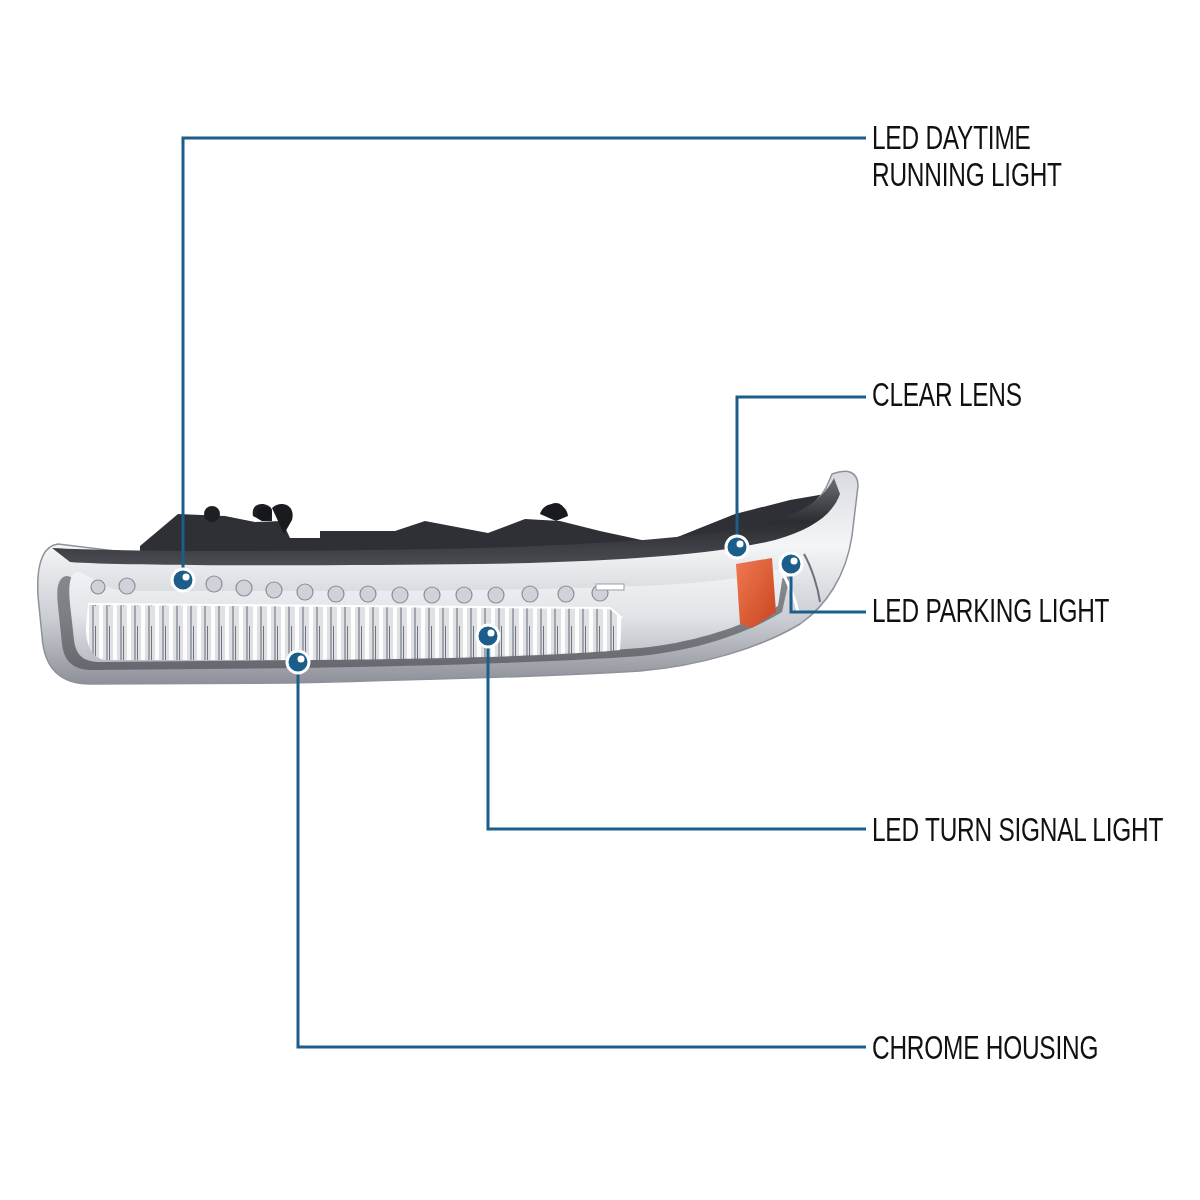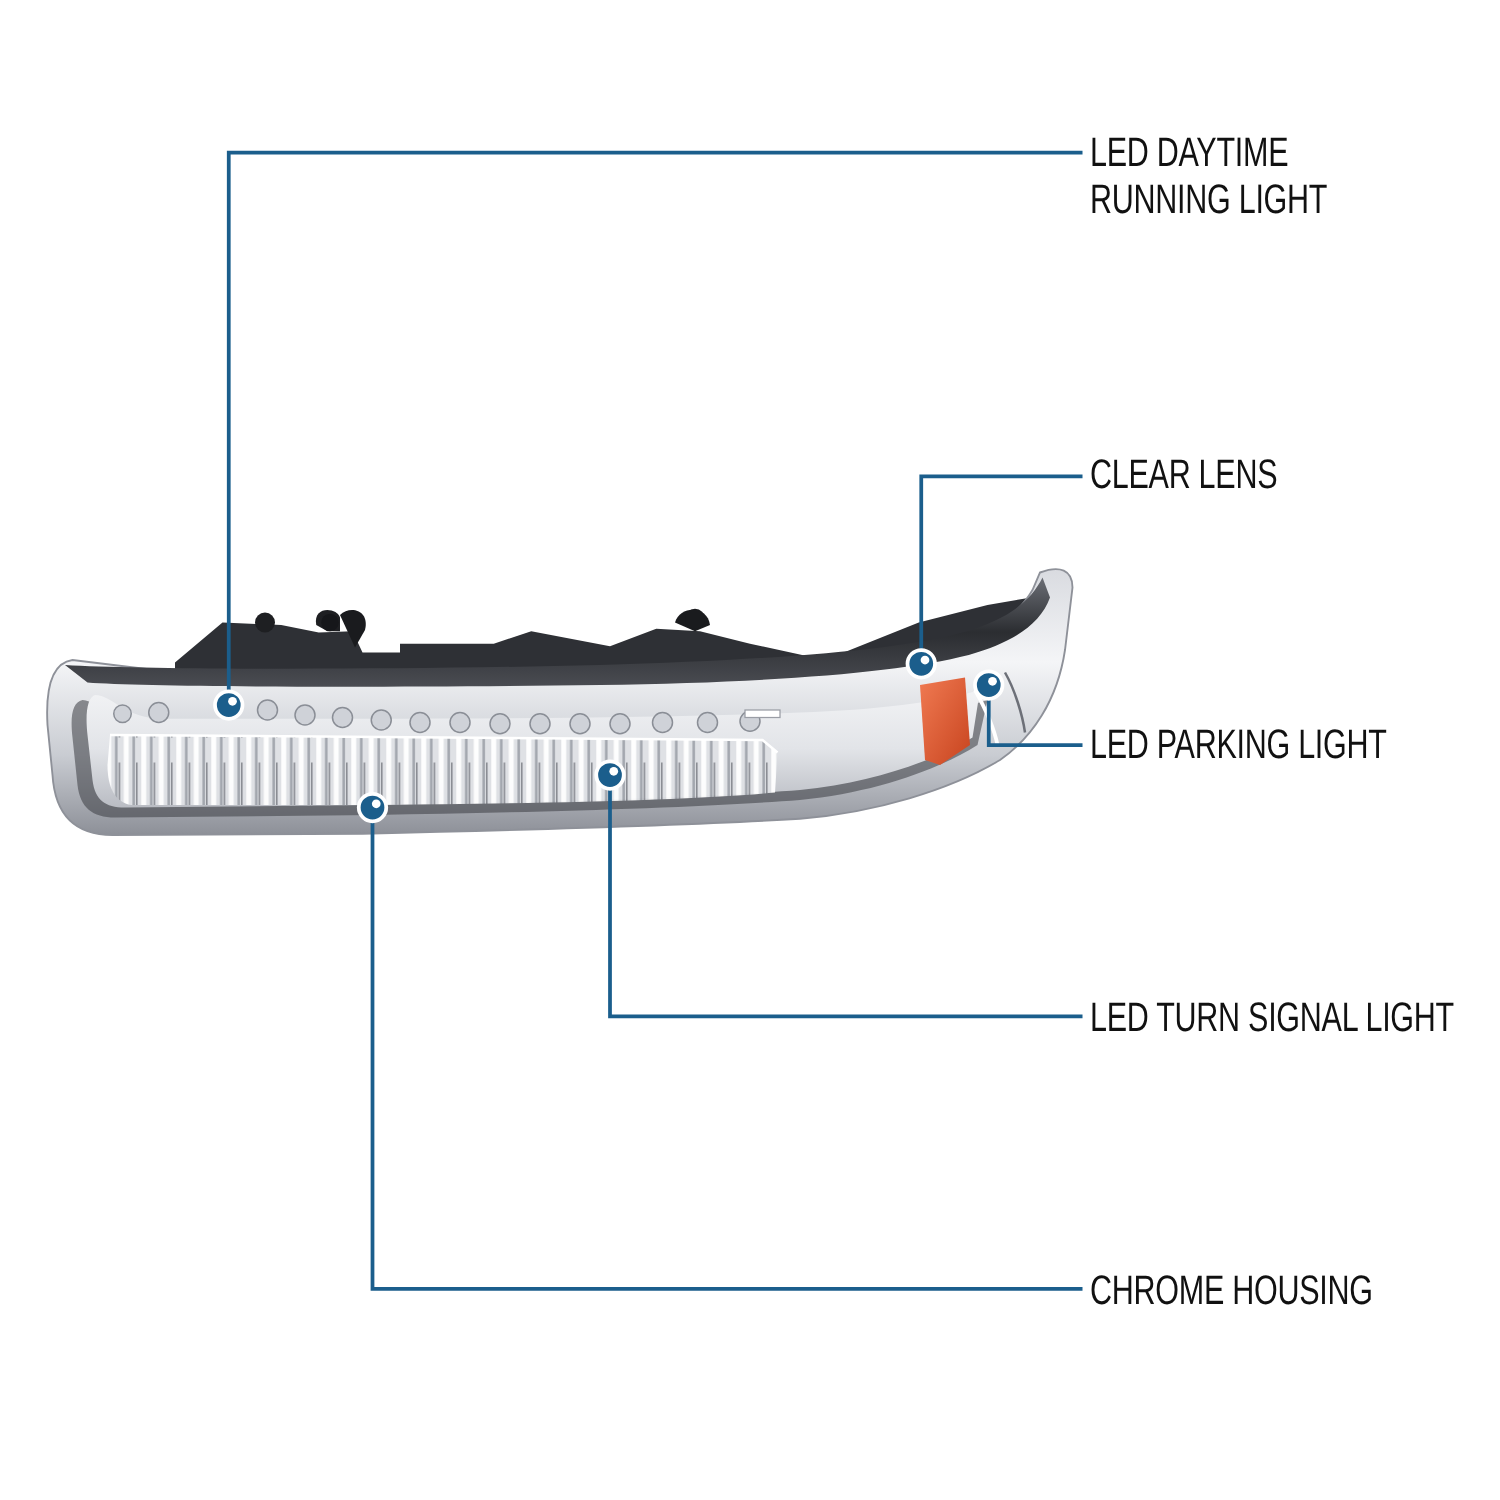--- a/index.html
+++ b/index.html
@@ -1,17 +1,17 @@
 <!DOCTYPE html>
 <html><head>
   <meta charset="utf-8">
   <style>
     html, body { margin: 0; padding: 0; background: #ffffff; }
     body { width: 1200px; height: 1200px; position: relative; overflow: hidden; font-family: "Liberation Sans", sans-serif; }
-    .canvas { position: absolute; left: 0; top: 0; width: 1200px; height: 936px; }
+    .canvas { position: absolute; left: 0; top: 16px; width: 1200px; height: 936px; }
     .label {
       position: absolute;
       font-family: "Liberation Sans", sans-serif;
       font-weight: 400;
       color: #111111;
       font-size: 33px;
       line-height: 37px;
       transform: scaleX(0.74);
       transform-origin: left top;
       white-space: nowrap;

